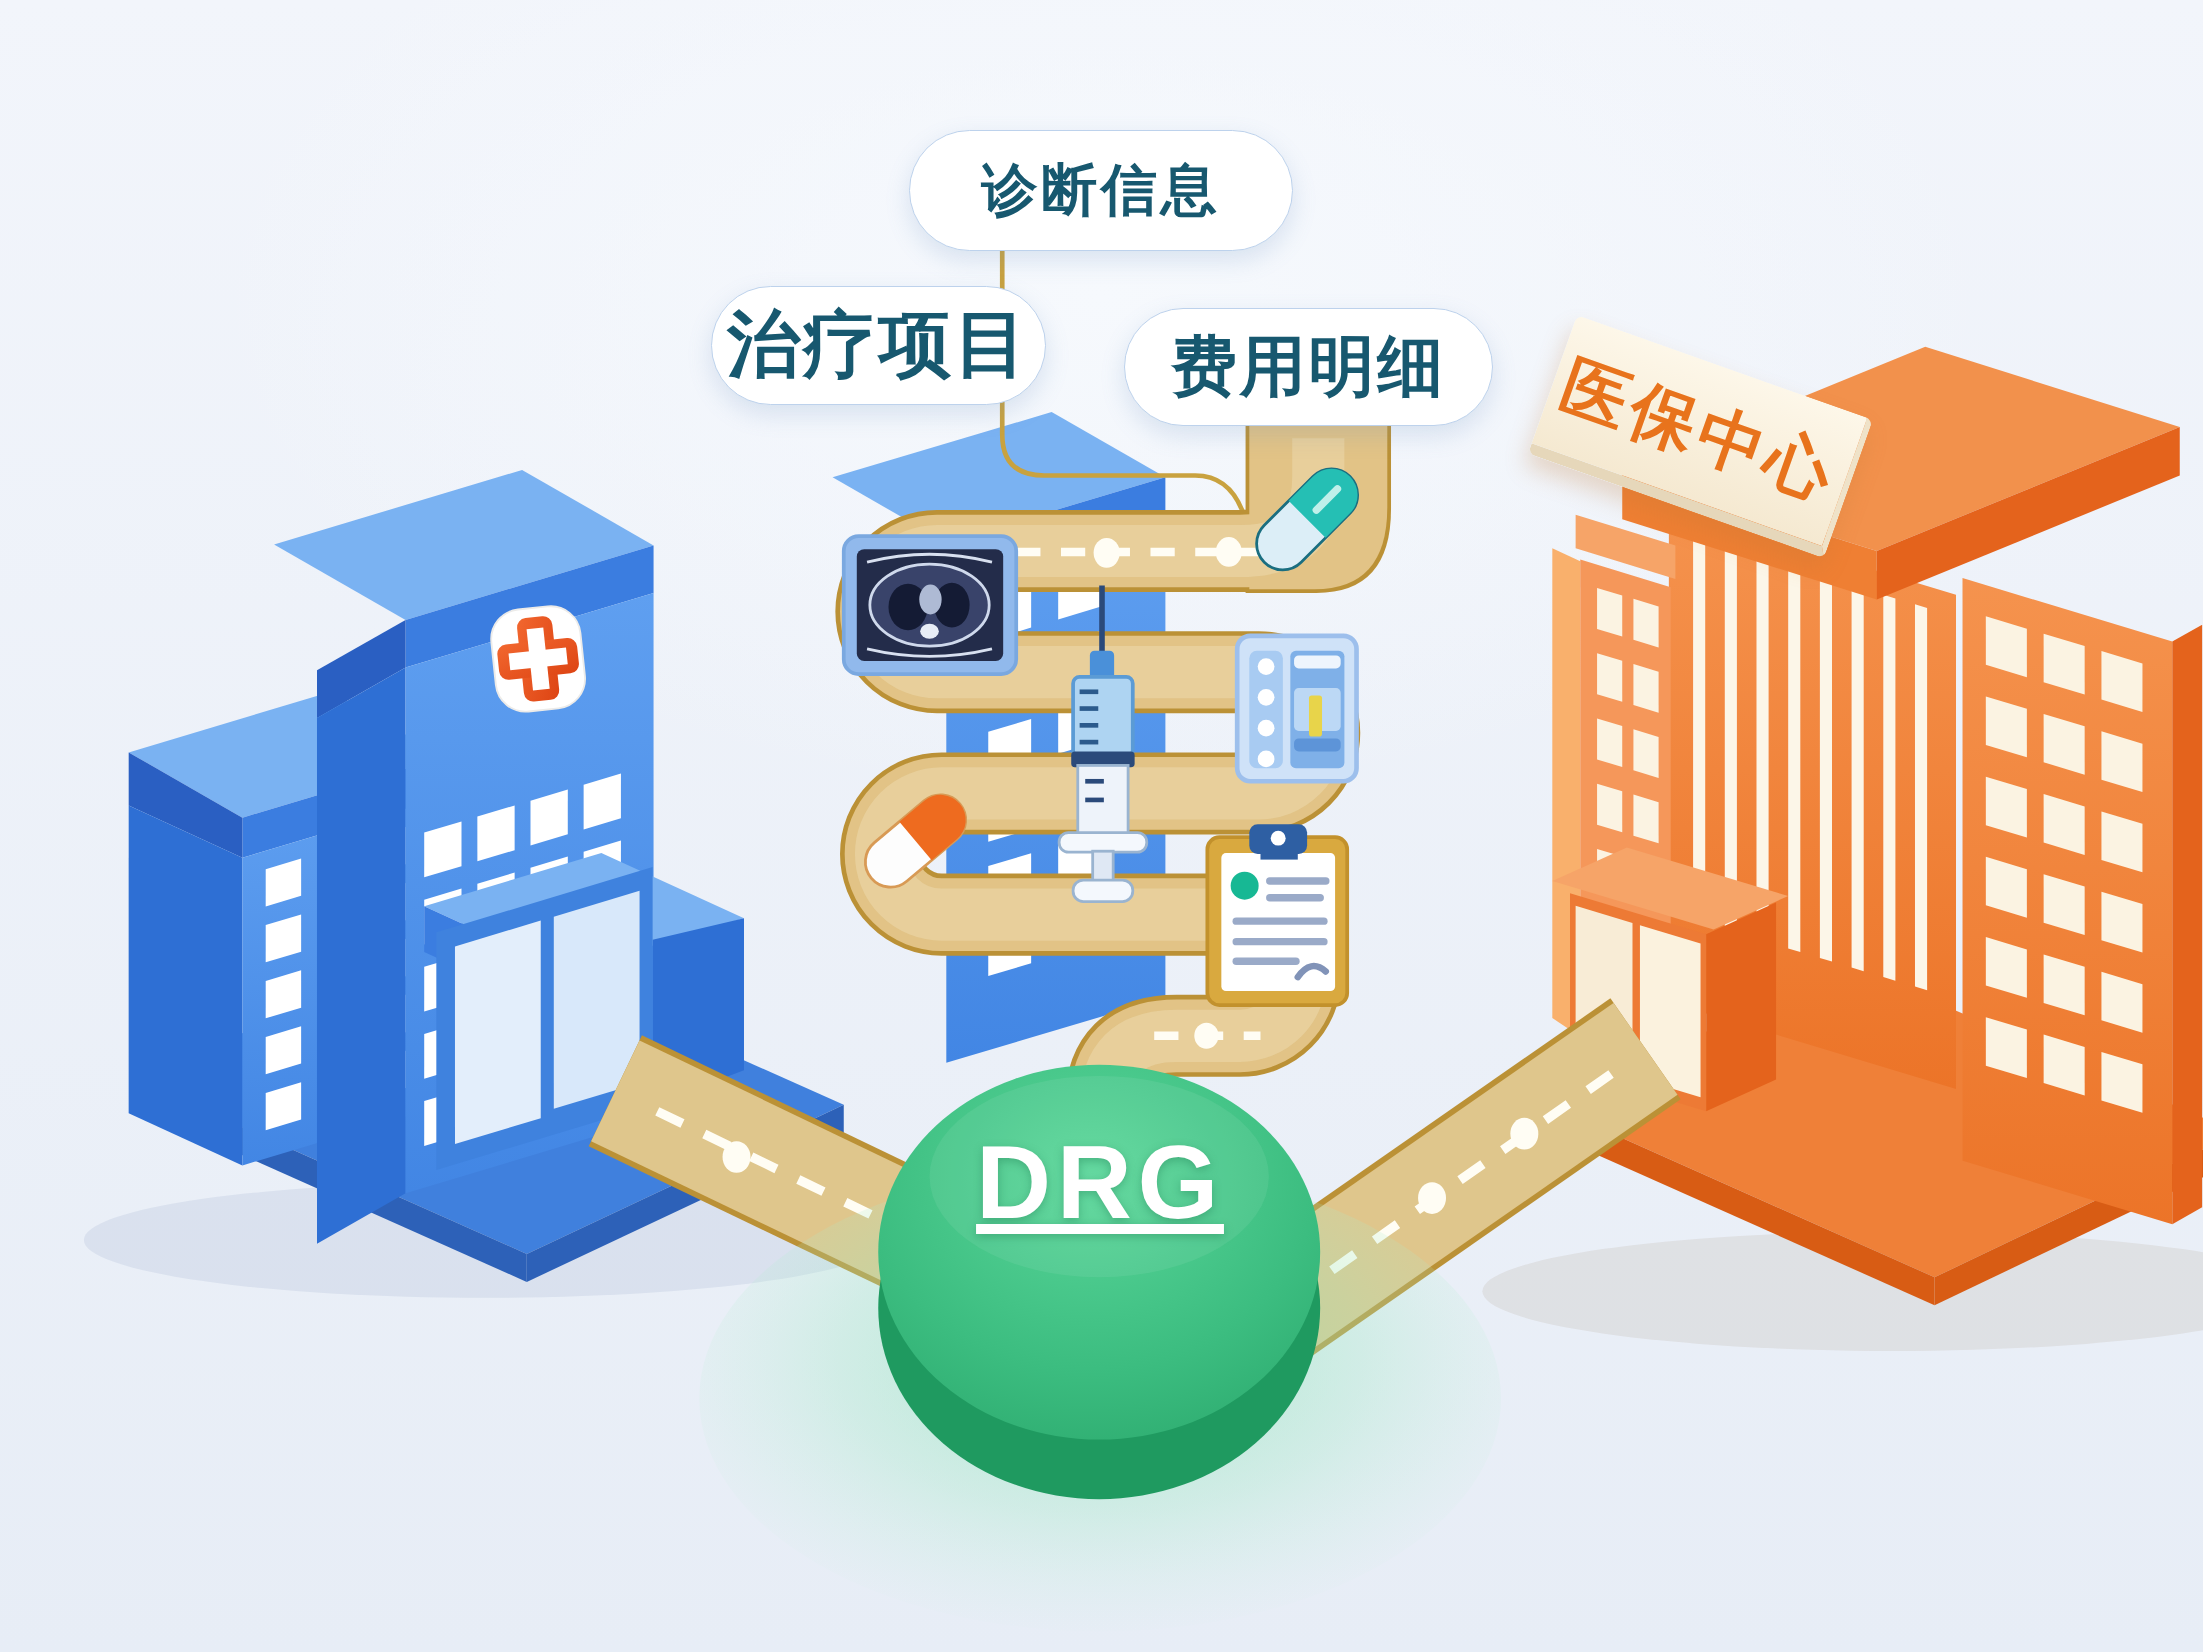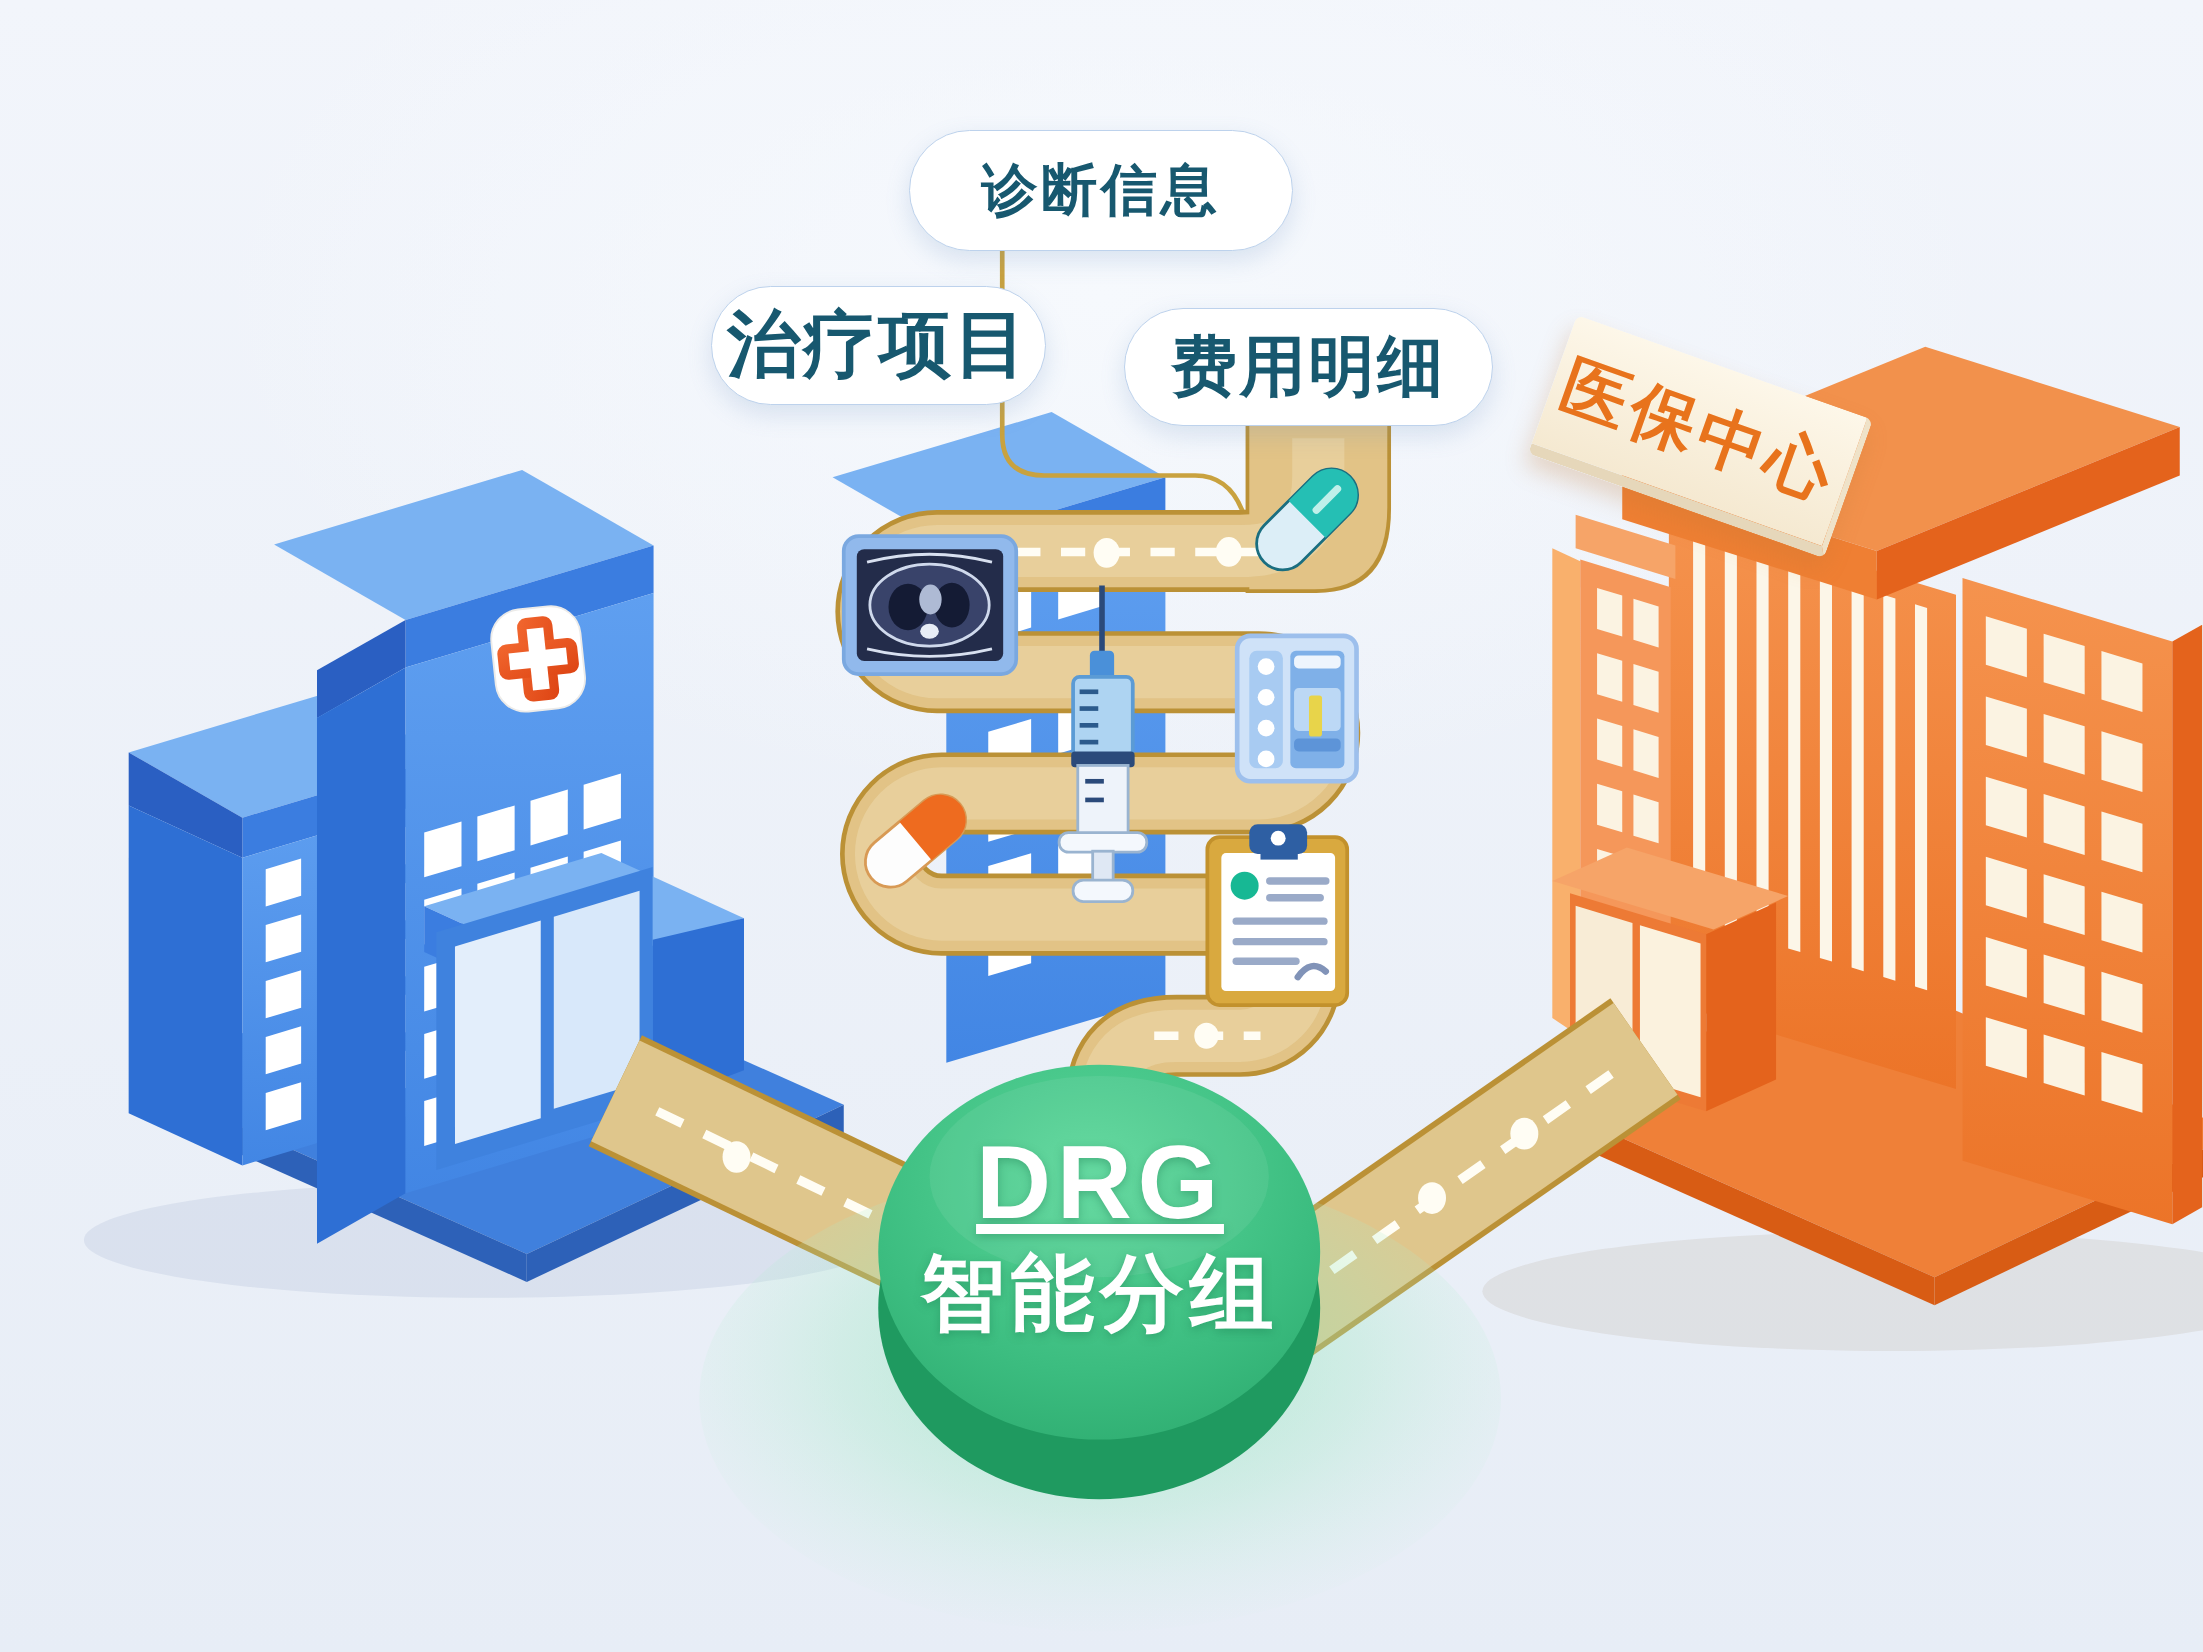--- a/index.html
+++ b/index.html
@@ -375,17 +375,16 @@
 <div class="bubble bubble-cost">
   <span>费用明细</span>
 </div>
 
 <div class="sign">
   <span>医保中心</span>
 </div>
 
 <div class="drg">
   <div class="drg-line1">DRG</div>
-  <div class="drg-line2">智能分组</div>
 </div>
 
 </div>
 
 
 </body></html>

